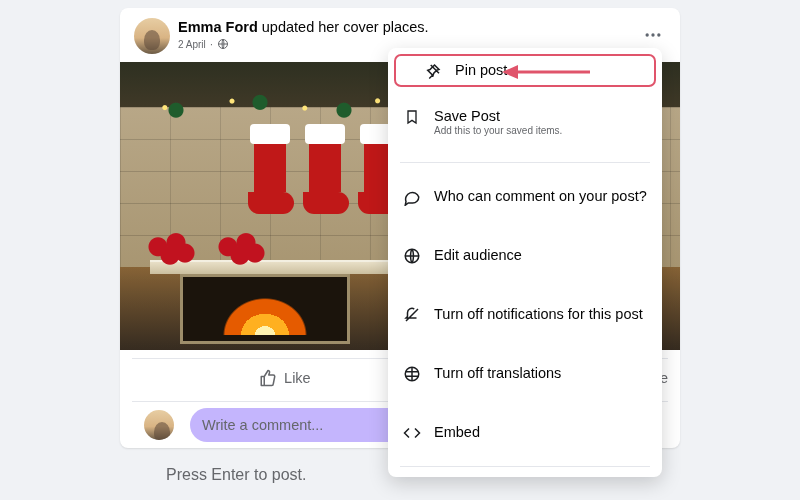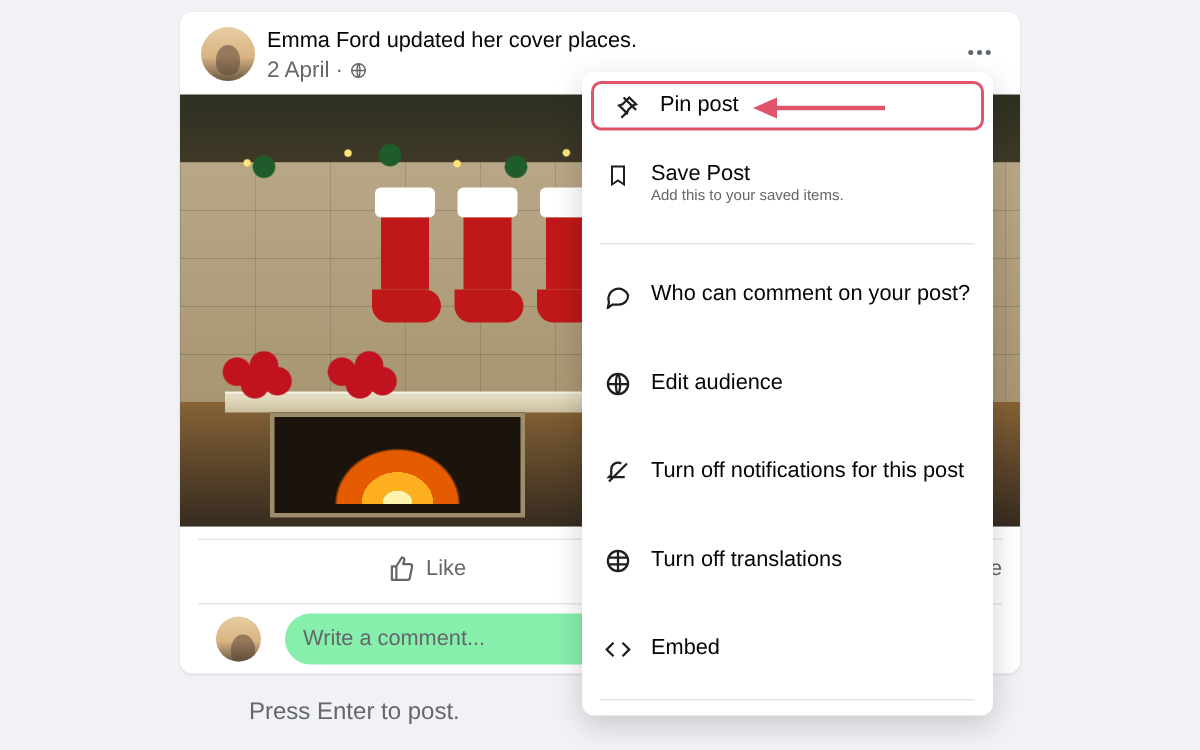--- a/index.html
+++ b/index.html
@@ -34,23 +34,23 @@
     margin-right: 8px;
     overflow:hidden;
     position:relative;
   }
   .avatar::after{
     content:"";
     position:absolute;left:10px;top:12px;width:16px;height:20px;border-radius:50% 50% 40% 40%;
     background: rgba(90,70,55,.55);
   }
   .headline { font-size: 14.5px; color: #050505; line-height: 1.25; }
-  .headline .name { font-weight: 400; color:#050505; }
+  .headline .name { font-weight: 700; color:#050505; }
   .headline .action { font-weight: 400; color:#050505; }
-  .meta { font-size: 15px; color:#65676b; display:flex; align-items:center; gap:4px; margin-top:2px;}
+  .meta { font-size: 10px; color:#65676b; display:flex; align-items:center; gap:4px; margin-top:2px;}
   .more-btn {
     position: absolute; right: 10px; top: 10px;
     width: 34px; height: 34px; border-radius: 50%;
     display:flex; align-items:center; justify-content:center;
     color:#606770; font-size:20px; letter-spacing:1px;
     cursor:pointer;
   }
   .cover {
     width: 100%;
     height: 288px;
@@ -132,21 +132,21 @@
     flex:1; display:flex; align-items:center; justify-content:flex-end;
     gap:7px; height:38px; border-radius:4px;
     color:#65676b; font-size:14.5px; font-weight:400; cursor:pointer;
   }
   .commentbar {
     display:flex; align-items:center; gap:8px;
     padding:6px 12px 2px; border-top:1px solid #e4e6eb; margin:4px 12px 0;
   }
   .avatar.sm{ width:30px;height:30px; }
   .cinput{
-    flex:1; height:34px; border-radius:18px; background:#86efac;
+    flex:1; height:34px; border-radius:18px; background:#c4b5fd;
     display:flex; align-items:center; padding:0 12px;
     color:#65676b; font-size:14.5px;
   }
   .cicons{ display:flex; gap:10px; color:#65676b; }
   .hint{
     position:absolute; left:166px; bottom:16px;
     font-size:16px; color:#65676b;
   }
   
   .menu {
@@ -158,21 +158,21 @@
   }
   .mitem{
     display:flex; align-items:flex-start; gap:12px;
     padding:20px 14px; cursor:pointer;
   }
   .mitem .micon{ width:20px; display:flex; justify-content:center; color:#1c1e21; flex-shrink:0; margin-top:1px;}
   .mitem .mtext{ font-size:14.5px; color:#050505; font-weight:500; line-height:1.25;}
   .mitem .msub{ font-size:10px; color:#65676b; font-weight:400; display:block;}
   .divider{ height:1px; background:#e4e6eb; margin:4px 12px; }
   .pin-hl{
-    border:2px solid #e0546b; border-radius:7px; padding:5px 12px;
+    border:2px solid #e0546b; border-radius:7px; padding:5px 27px;
     margin:0 6px;
   }
   .arrow{
     position:absolute; left:502px; top:63px; z-index:60;
     width:90px; height:18px;
   }
   svg{display:block;}
 </style>
 </head>
 <body>

